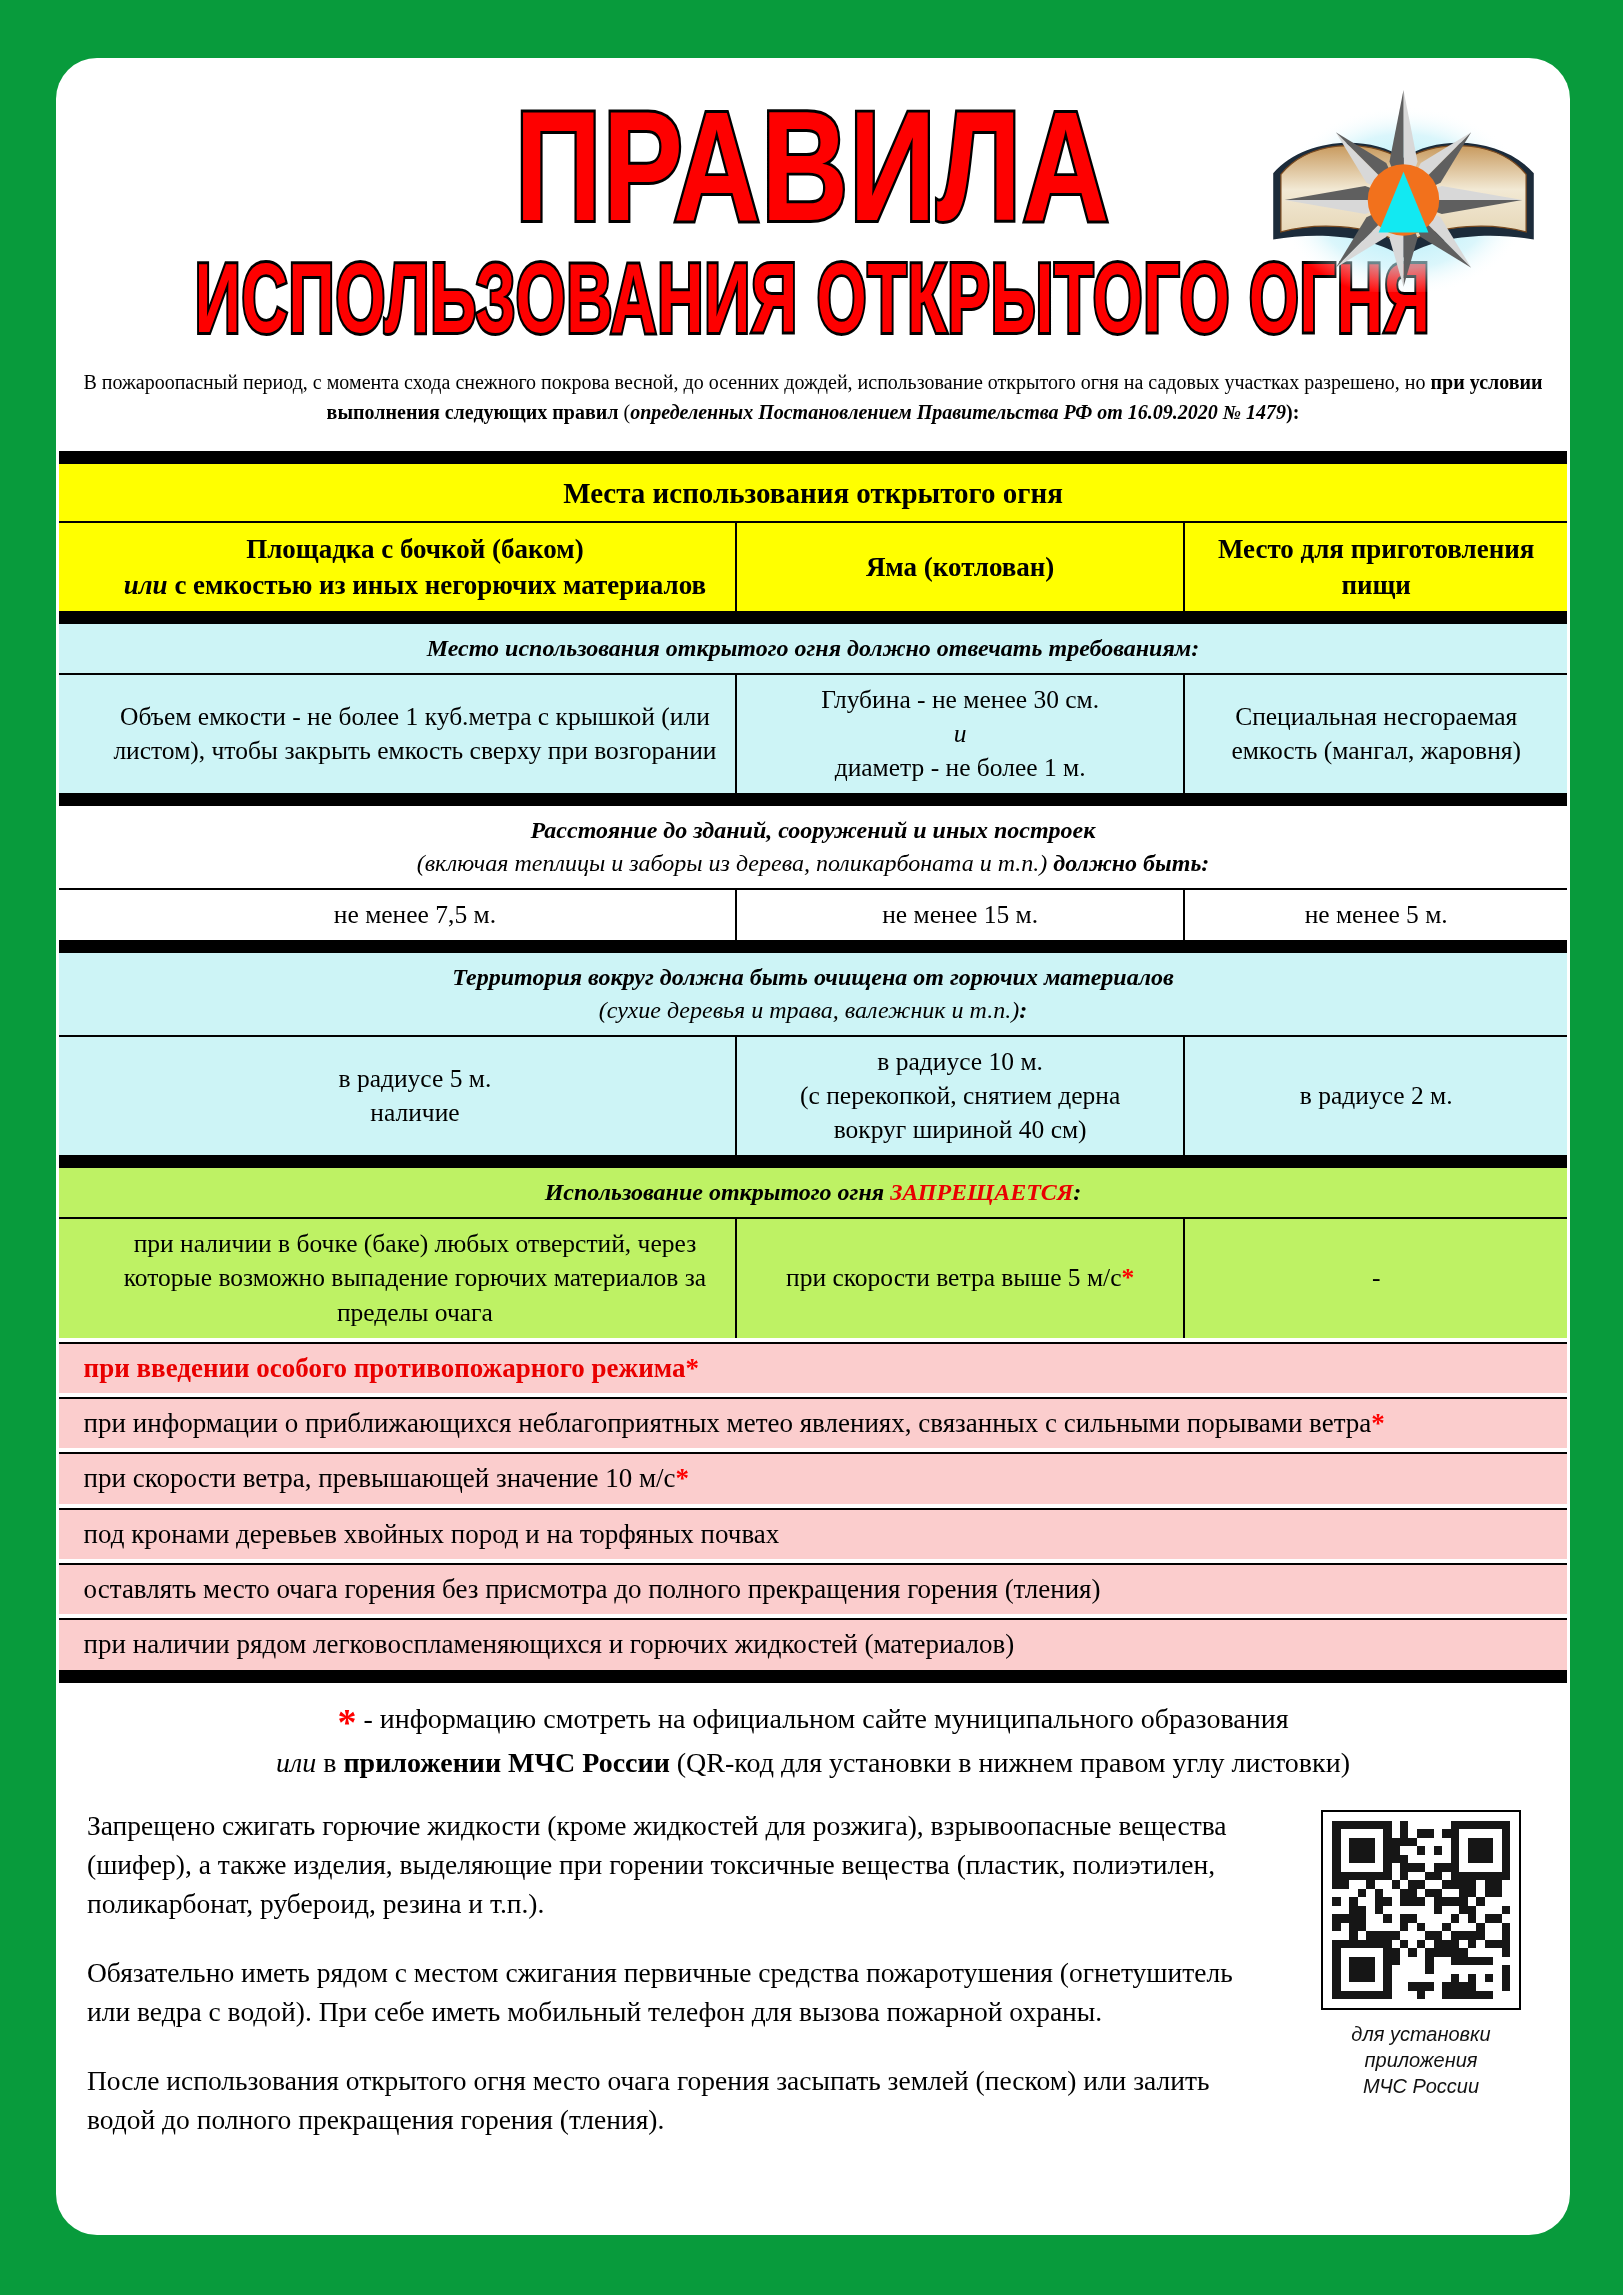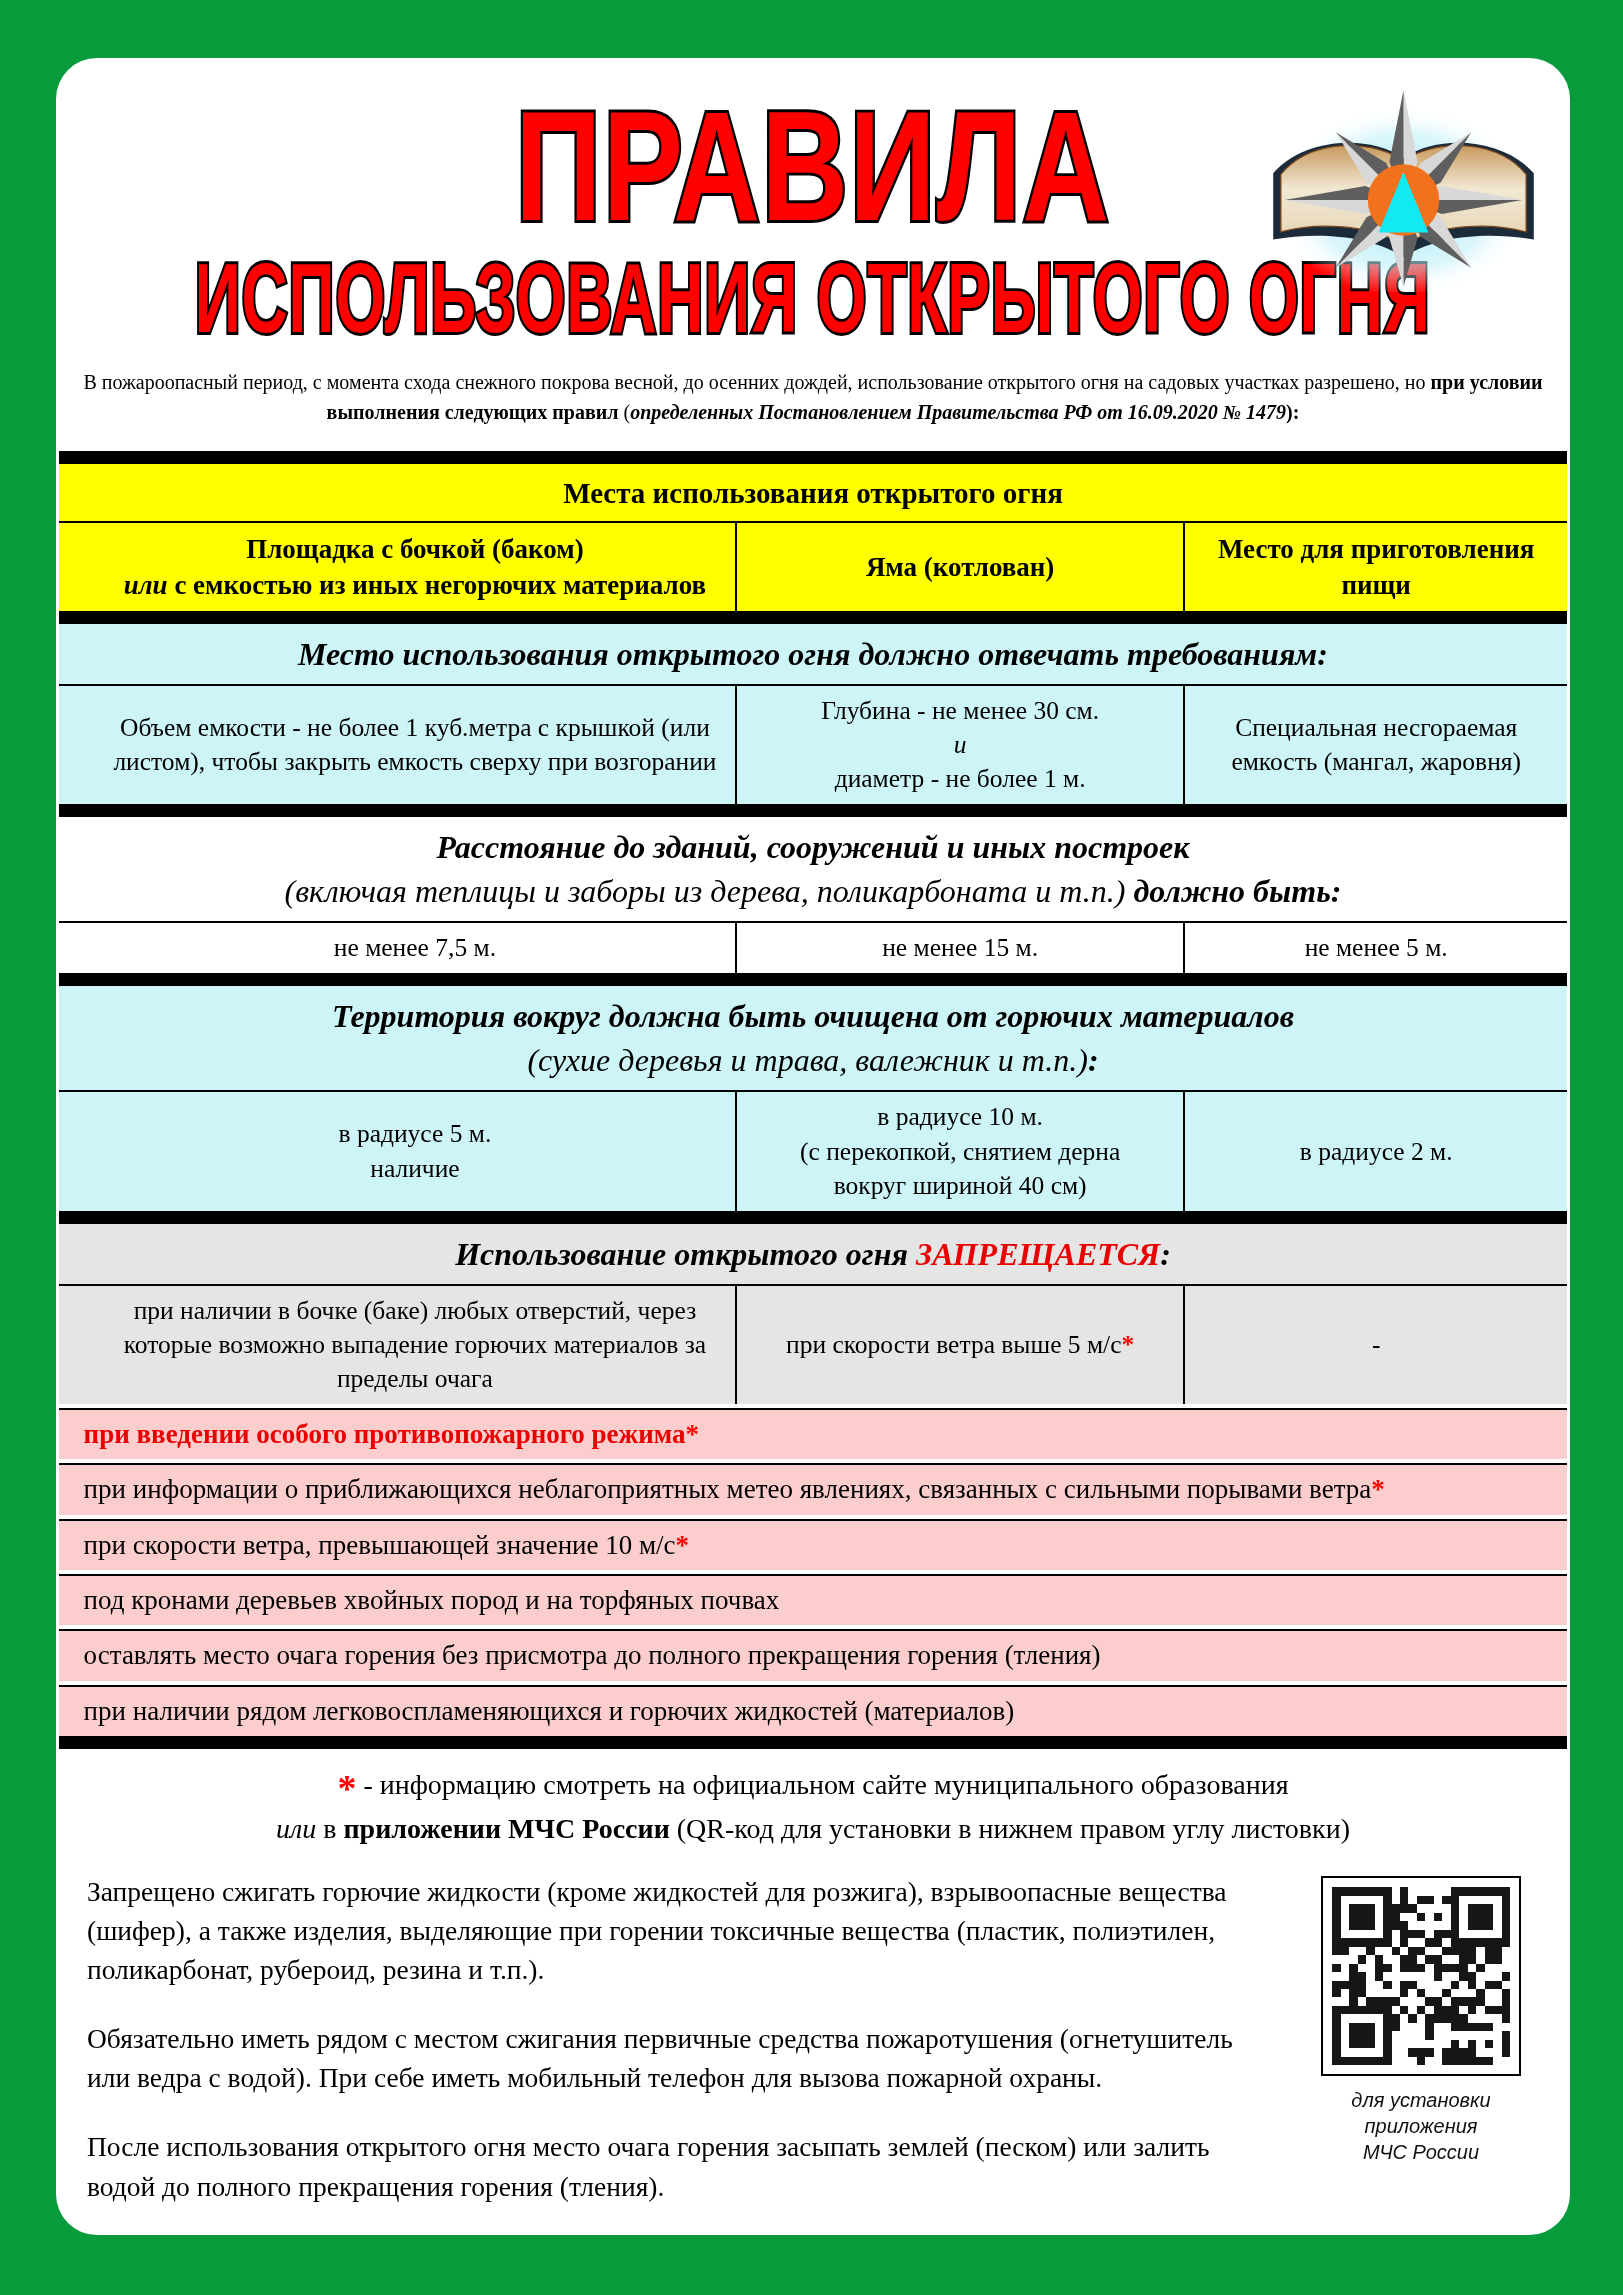--- a/index.html
+++ b/index.html
@@ -26,31 +26,31 @@
     font-size:20px; line-height:1.5;
   }
   .intro b { font-weight:bold; }
   .intro i { font-style:italic; }
 
   
   .rules-table { margin:0 2.6px; background:#fff; }
   .thick { height:13px; background:#000; }
   .sec-header {
     text-align:center; font-weight:bold; font-style:italic;
-    font-size:32px; line-height:1.38; padding:7.9px 19.6px;
+    font-size:24px; line-height:1.38; padding:7.9px 19.6px;
   }
   .cols { display:grid; grid-template-columns:43.5% 30.4% 26.1%; border-top:2.6px solid #000;padding-left:36px; }
   .cell {
     padding:7.9px 13px; text-align:center; font-size:25.5px; line-height:1.34;
     display:flex; flex-direction:column; justify-content:center; align-items:center;
   }
   .cell + .cell { border-left:2px solid #000; }
   .yellow { background:#FFFF00; }
   .cyan   { background:#CDF4F6; }
-  .pink   { background:#e5e5e5; }
+  .pink   { background:#bef264; }
   .red-txt { color:#E90000; }
   .star { color:#FE0000; font-weight:bold; }
 
   .places-title { font-weight:bold; font-style:normal; font-size:29px; padding:8.5px 6.5px; }
   .yellow .cell { font-weight:bold; font-size:27px; }
 
   .p-row {
     background:#FBCDCD; border-top:2px solid #000; margin-top:3.9px;
     font-size:27px; line-height:1.3; padding:7.2px 13px 7.2px 25px; text-align:left;
   }

